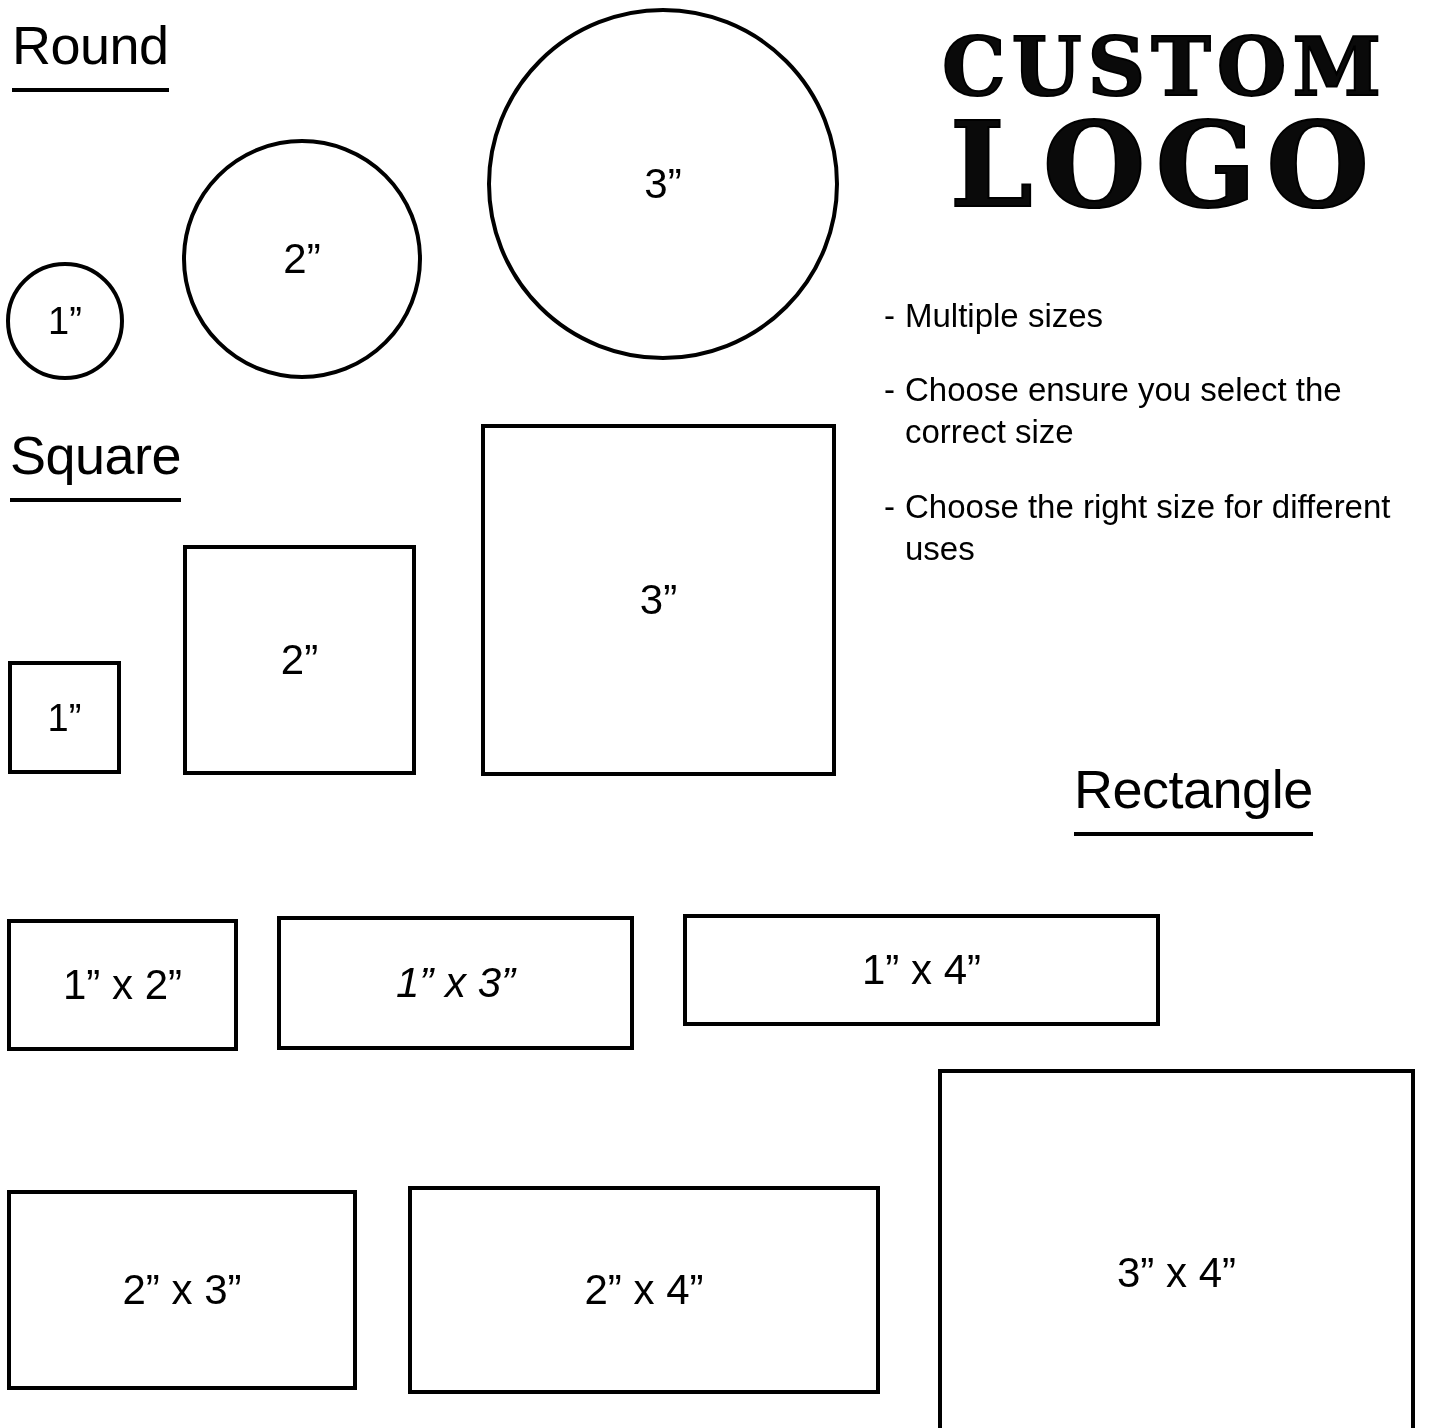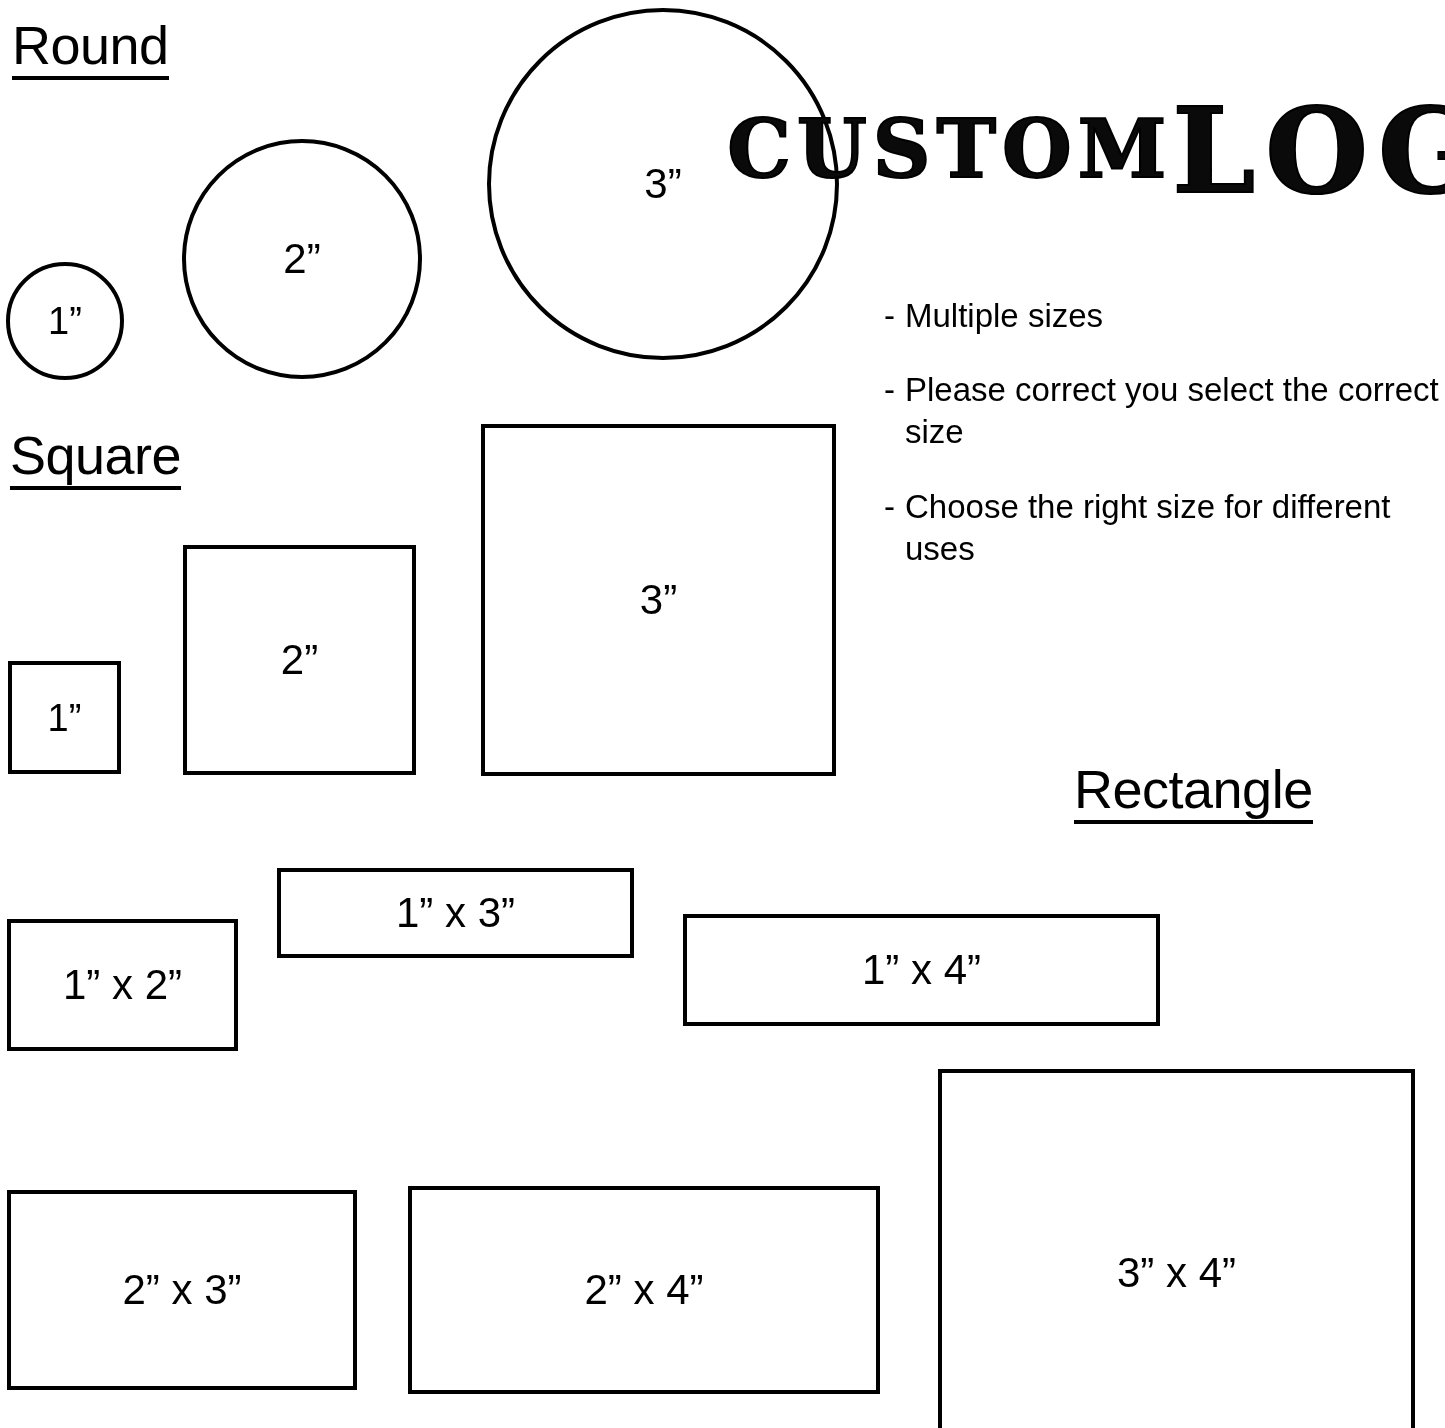--- a/index.html
+++ b/index.html
@@ -20,21 +20,21 @@
   }
 
   .section-heading {
     position: absolute;
     font-size: 54px;
     font-weight: 400;
     letter-spacing: -0.5px;
     line-height: 1;
     color: #000;
     border-bottom: 4px solid #000;
-    padding-bottom: 4px;
+    padding-bottom: 16px;
     white-space: nowrap;
   }
 
   .shape {
     position: absolute;
     border: 4px solid #000;
     box-sizing: border-box;
     display: flex;
     align-items: center;
     justify-content: center;
@@ -50,24 +50,23 @@
   .shape.small .lbl { font-size: 38px; }
 
   
   #logo {
     position: absolute;
     left: 892px;
     top: 0px;
     width: 545px;
     height: 250px;
     display: flex;
-    flex-direction: row;
+    flex-direction: column;
     align-items: center;
     justify-content: center;
-    margin-top: 24px;
   }
   .logo-line {
     font-family: "DejaVu Serif", serif;
     font-weight: 700;
     color: #0a0a0a;
     line-height: 0.95;
     letter-spacing: 4px;
     text-align: center;
     -webkit-text-stroke: 2px #000;
   }
@@ -129,21 +128,21 @@
   <div class="shape" id="square-3" style="left:481px; top:424px; width:355px; height:352px;">
     <span class="lbl">3”</span>
   </div>
 
   <div class="section-heading" id="heading-rectangle" style="left:1074px; top:762px;">Rectangle</div>
 
   <div class="shape" id="rect-1x2" style="left:7px; top:919px; width:231px; height:132px;">
     <span class="lbl">1” x 2”</span>
   </div>
 
-  <div class="shape" id="rect-1x3" style="left:277px; top:868px; width:357px; height:90px;">
+  <div class="shape" id="rect-1x3" style="left:277px; top:916px; width:357px; height:134px;font-style:italic;">
     <span class="lbl">1” x 3”</span>
   </div>
 
   <div class="shape" id="rect-1x4" style="left:683px; top:914px; width:477px; height:112px;align-items:center;">
     <span class="lbl">1” x 4”</span>
   </div>
 
   <div class="shape" id="rect-2x3" style="left:7px; top:1190px; width:350px; height:200px;">
     <span class="lbl">2” x 3”</span>
   </div>
@@ -161,21 +160,21 @@
     <div class="logo-line" id="logo-line-2">LOGO</div>
   </div>
 
   <div id="notes">
     <div class="note">
       <span class="dash">-</span>
       <span class="note-text">Multiple sizes</span>
     </div>
     <div class="note">
       <span class="dash">-</span>
-      <span class="note-text">Please correct you select the correct size</span>
+      <span class="note-text">Choose ensure you select the correct size</span>
     </div>
     <div class="note">
       <span class="dash">-</span>
       <span class="note-text">Choose the right size for different uses</span>
     </div>
   </div>
 
 </div>
 
 </body></html>

